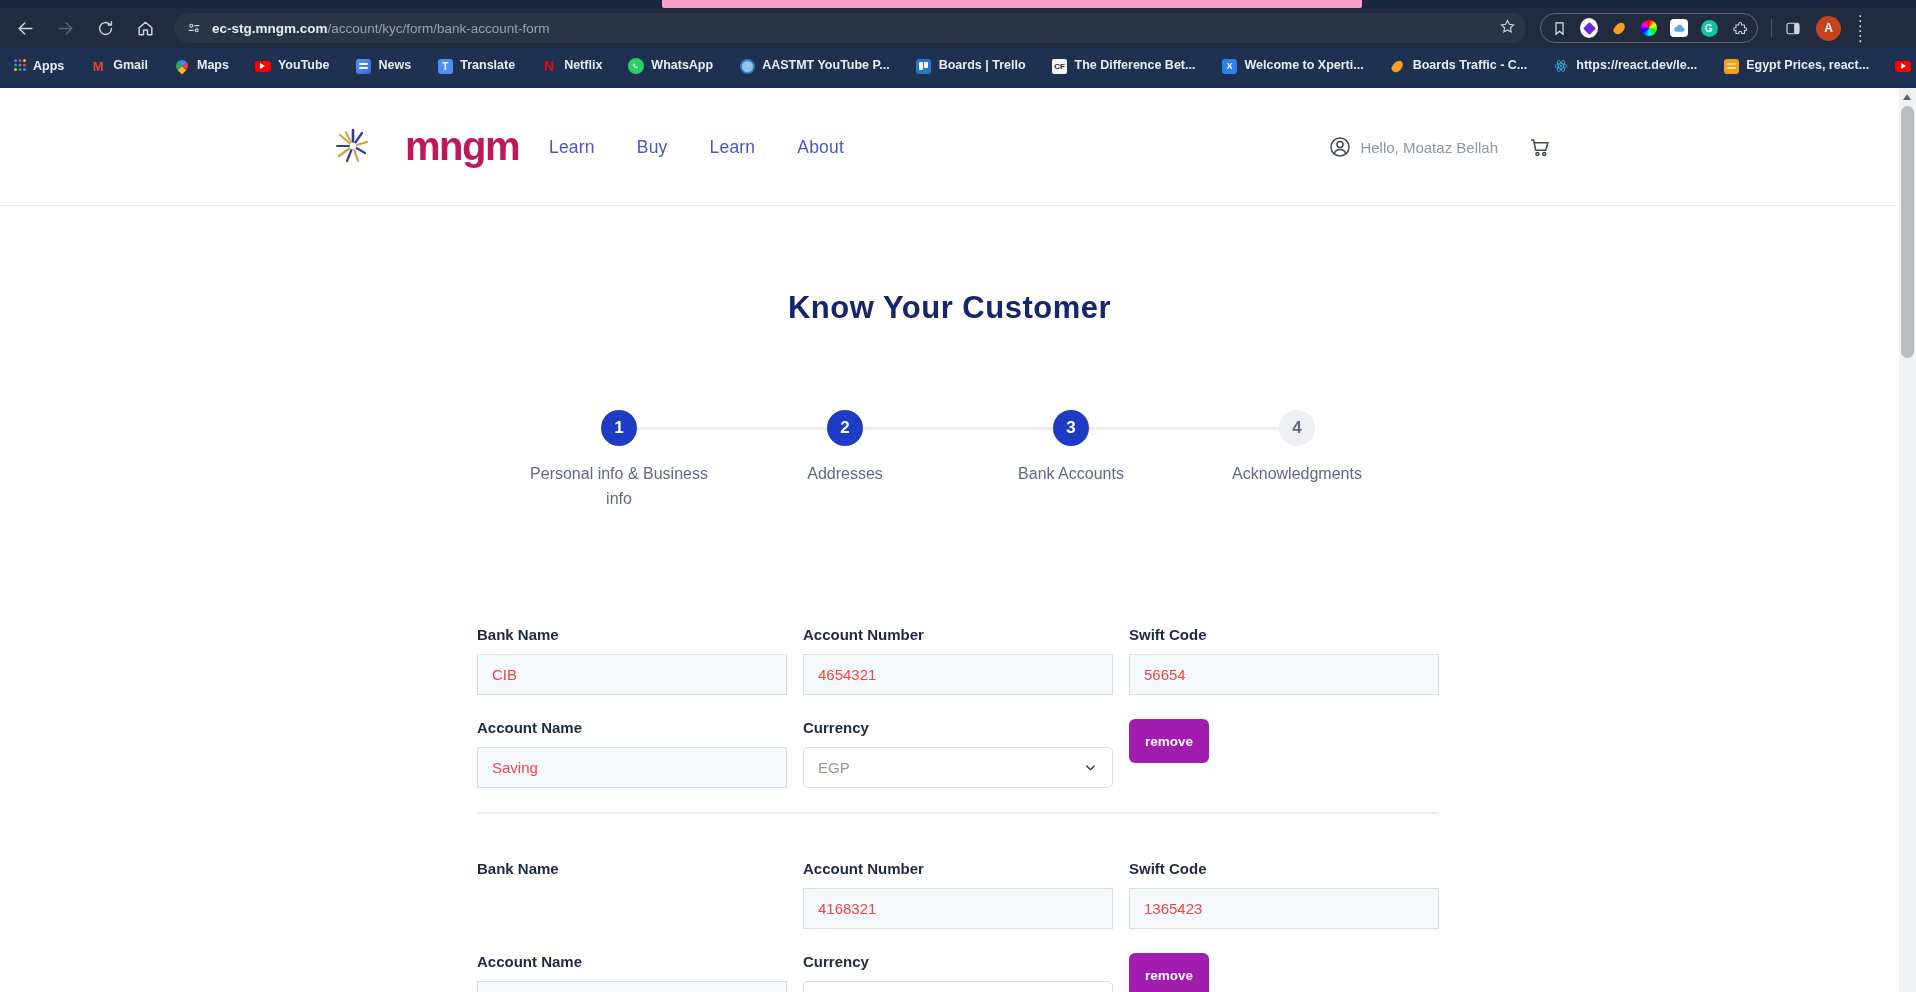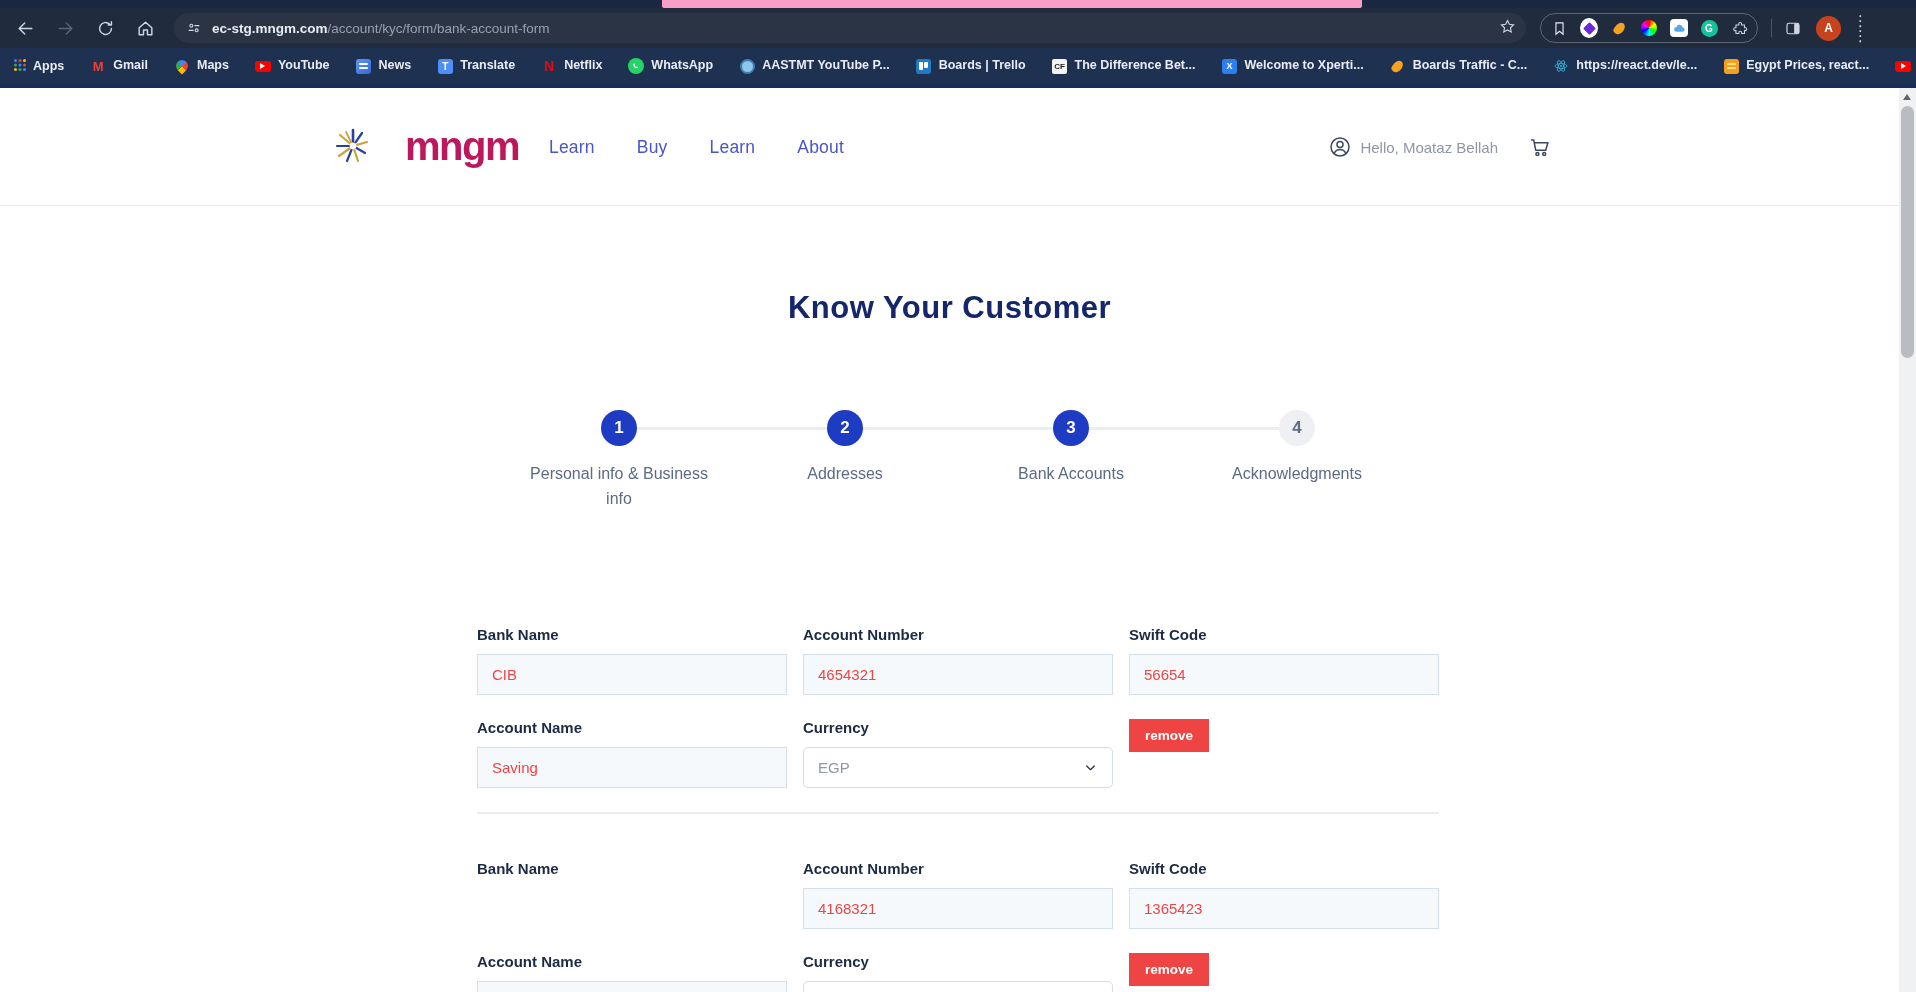--- a/index.html
+++ b/index.html
@@ -91,21 +91,21 @@
   .step.inactive .step-circle { background:#eef0f4; color:#5f6b80; }
   .step-label { margin-top:16px; color:#5c6a84; font-size:16px; text-align:center; line-height:1.55; max-width:200px; }
 
   .form-wrap { width:962px; margin:104px auto 0; }
   .bank-grid { display:grid; grid-template-columns:310px 310px 310px; column-gap:16px; }
   .field { margin-bottom:24px; }
   .field-label { display:block; color:#1c2a43; font-size:15px; font-weight:700; margin-bottom:11px; }
   .tinput { width:100%; height:41px; background:#f6f9fc; border:1px solid #d3dfea; border-radius:0; padding:0 14px; font-size:15px; color:#ef4444; font-family:inherit; }
   .tselect { width:100%; height:41px; background:#fff; border:1px solid #d7dde6; border-radius:5px; padding:0 14px; font-size:15px; color:#8d97a7; display:flex; align-items:center; justify-content:space-between; }
   .tselect svg { width:15px; height:15px; stroke:#2b3445; stroke-width:2; fill:none; stroke-linecap:round; stroke-linejoin:round; }
-  .remove-btn { height:33px; padding:0 16px; background:#ef4444; color:#fff; border:none; border-radius:0; font-size:13.5px; font-weight:600; font-family:inherit; justify-self:start; }
+  .remove-btn { height:44px; padding:0 16px; background:#a21caf; color:#fff; border:none; border-radius:6px; font-size:13.5px; font-weight:600; font-family:inherit; justify-self:start; }
   .divider { border:none; border-top:2px solid #e9ebee; margin:0 0 46px 0; }
 </style>
 </head>
 <body>
 
 <div class="screen">
 
   <div class="tabstrip">
     <div class="tab-accent"></div>
   </div>

